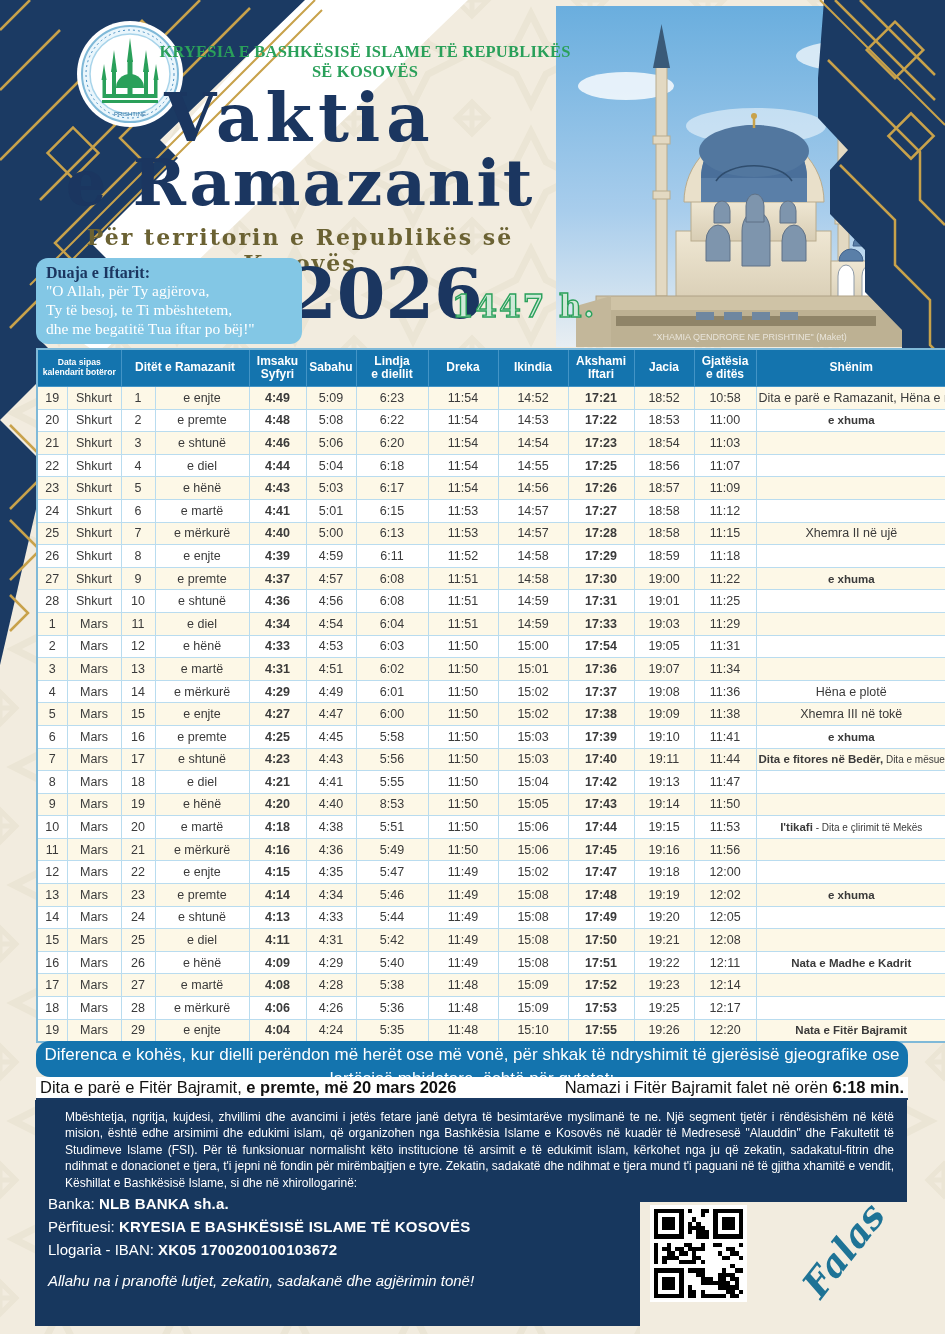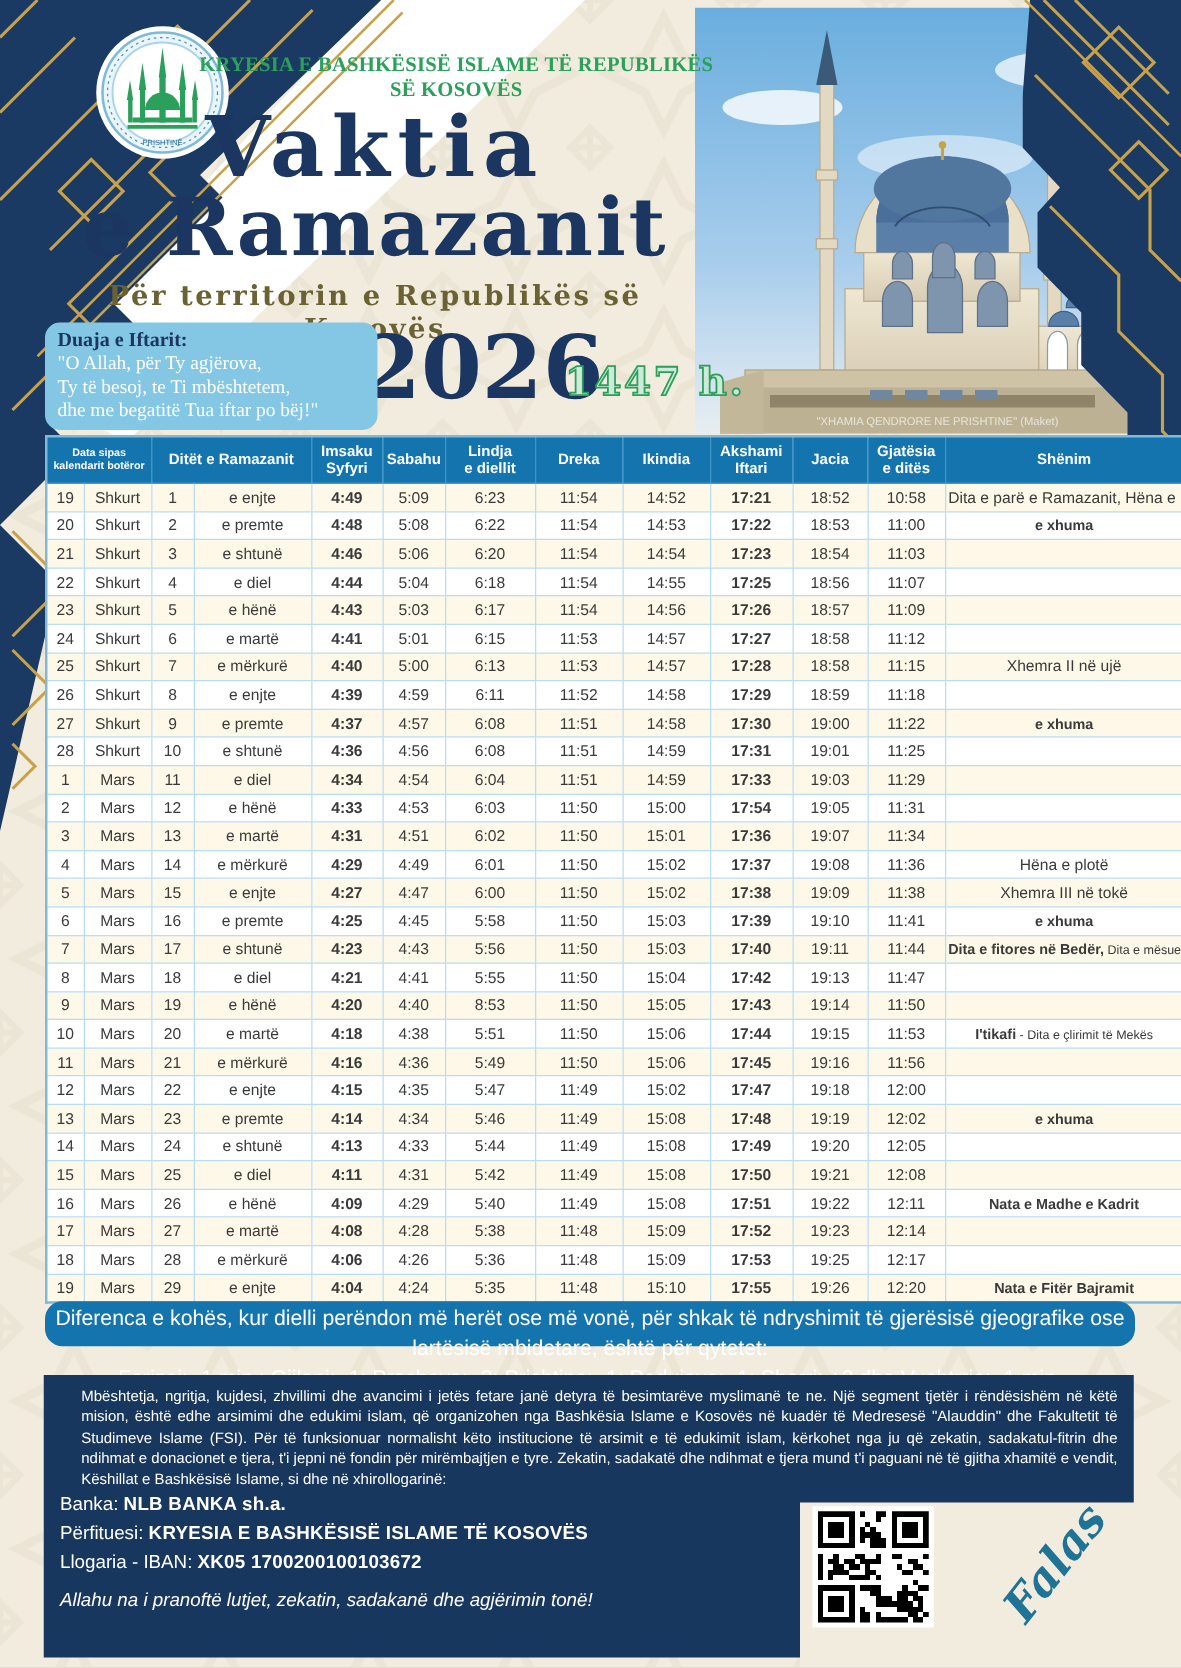--- a/index.html
+++ b/index.html
@@ -714,20 +714,24 @@
           <td>19:26</td>
           <td>12:20</td>
           <td class="shen"><b>Nata e Fitër Bajramit</b></td>
         </tr>
       </tbody>
   </table>
 
   <div class="diffbar">
     <div>Diferenca e kohës, kur dielli perëndon më herët ose më vonë, për shkak të ndryshimit të gjerësisë gjeografike ose lartësisë mbidetare, është për qytetet:</div>
     <div>Ferizaj: -1 min.; Gjilani: -1; Presheva: -2; Prishtina: -1; Podujeva: -1; Sharri: +2 dhe Vushtrria: -1 min.</div>
+  </div>
+  <div class="bajram">
+    <span><span>Dita e parë e Fitër Bajramit, </span><b>e premte, më 20 mars 2026</b></span>
+    <span><span>Namazi i Fitër Bajramit falet në orën </span><b>6:18 min.</b></span>
   </div>
 
   <div class="footbox">
     <div class="para">Mbështetja, ngritja, kujdesi, zhvillimi dhe avancimi i jetës fetare janë detyra të besimtarëve myslimanë te ne. Një segment tjetër i rëndësishëm në këtë mision, është edhe arsimimi dhe edukimi islam, që organizohen nga Bashkësia Islame e Kosovës në kuadër të Medresesë "Alauddin" dhe Fakultetit të Studimeve Islame (FSI). Për të funksionuar normalisht këto institucione të arsimit e të edukimit islam, kërkohet nga ju që zekatin, sadakatul-fitrin dhe ndihmat e donacionet e tjera, t'i jepni në fondin për mirëmbajtjen e tyre. Zekatin, sadakatë dhe ndihmat e tjera mund t'i paguani në të gjitha xhamitë e vendit, Këshillat e Bashkësisë Islame, si dhe në xhirollogarinë:</div>
     <div class="bank"><span>Banka: </span><b>NLB BANKA sh.a.</b></div>
     <div class="bank"><span>Përfituesi: </span><b>KRYESIA E BASHKËSISË ISLAME TË KOSOVËS</b></div>
     <div class="bank"><span>Llogaria - IBAN: </span><b>XK05 1700200100103672</b></div>
     <div class="footdua">Allahu na i pranoftë lutjet, zekatin, sadakanë dhe agjërimin tonë!</div>
   </div>
   <div class="footcut"></div>

